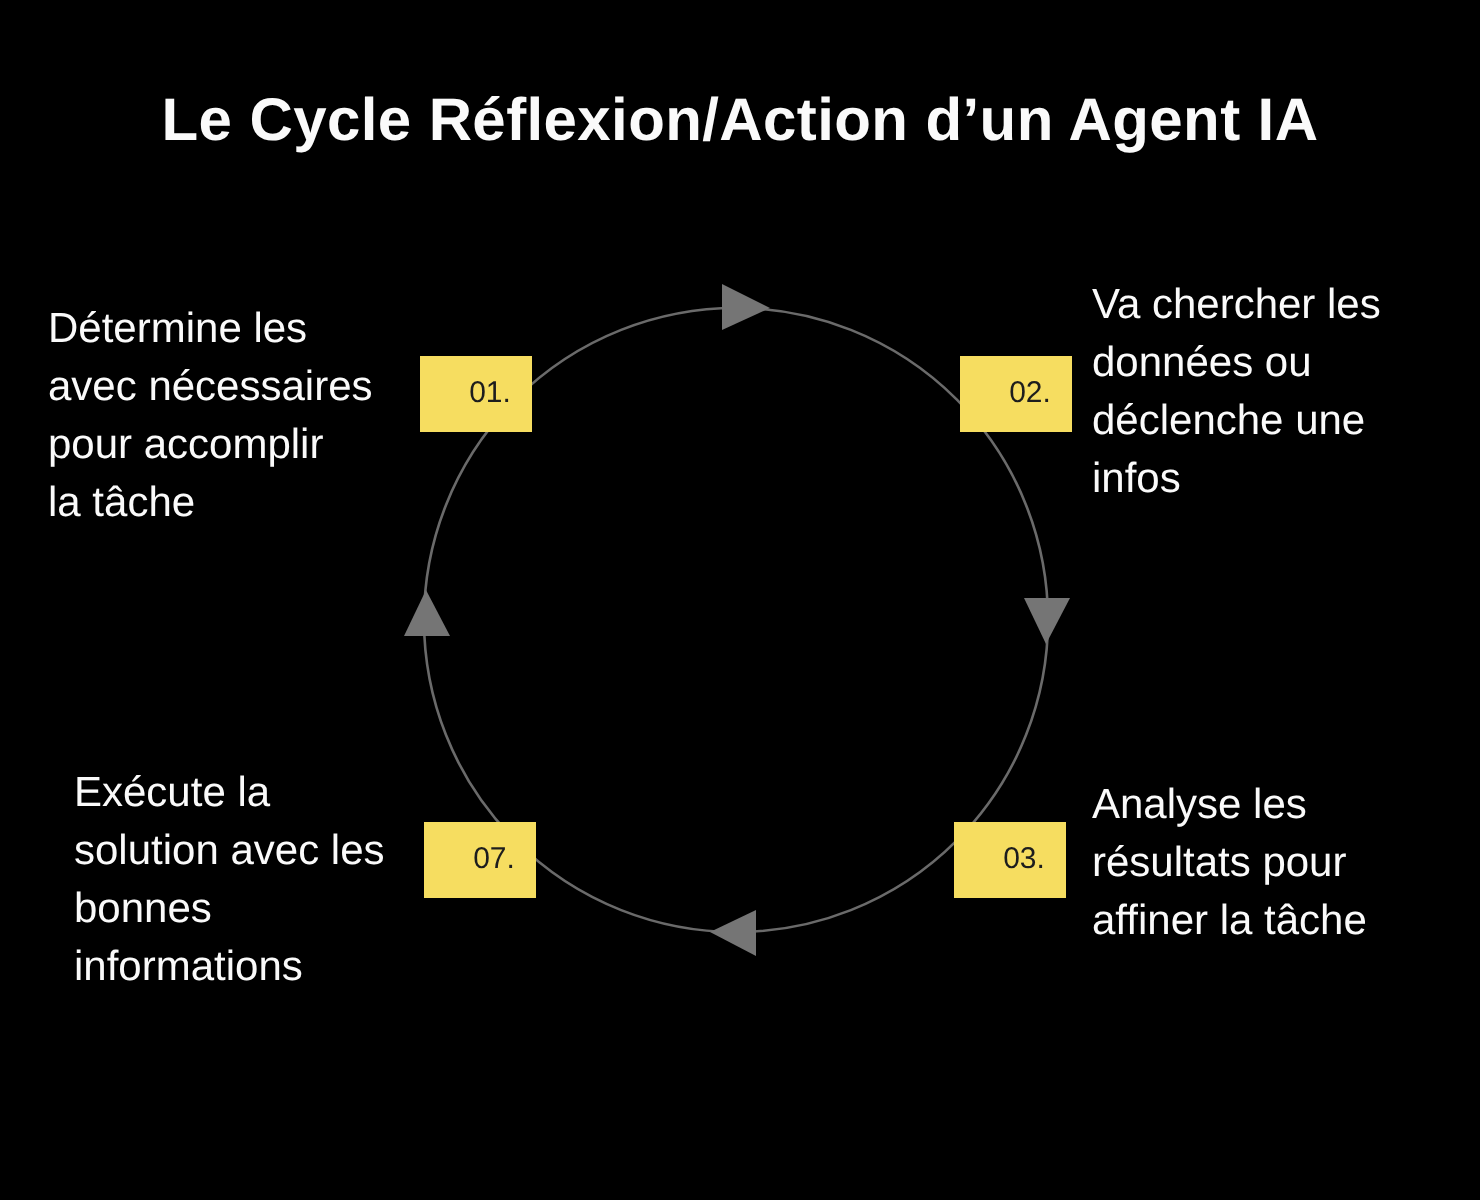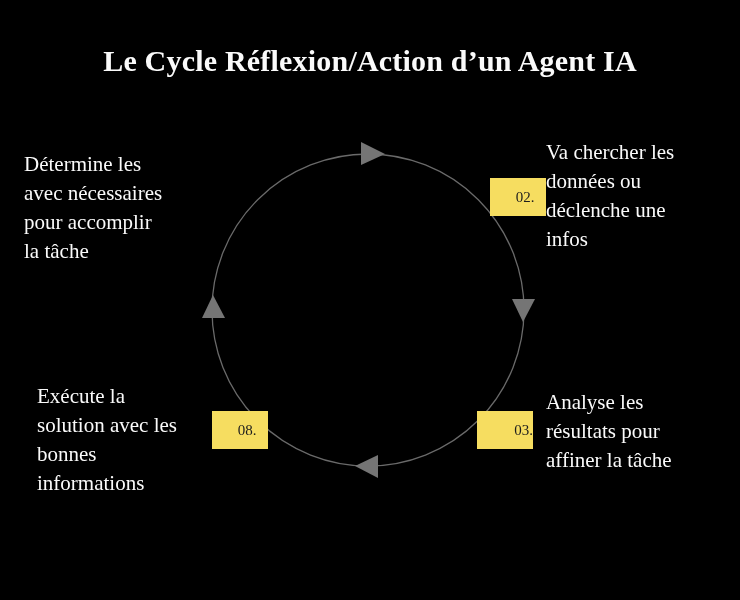--- a/index.html
+++ b/index.html
@@ -10,21 +10,21 @@
     --circle:#6a6a6a;
     --arrow:#757575;
   }
   *{margin:0;padding:0;box-sizing:border-box;}
   html,body{background:#111;}
   .canvas{
     position:relative;
     width:740px;height:600px;
     background:var(--background);
     overflow:hidden;
-    font-family:Liberation Serif, serif;
+    font-family:Liberation Sans, sans-serif;
   }
   .title{
     position:absolute;
     top:44px;left:0;width:740px;
     text-align:center;
     color:var(--text);
     font-size:30px;
     font-weight:700;
     letter-spacing:0.2px;
   }
@@ -44,22 +44,22 @@
     position:absolute;
     width:56px;height:38px;
     background:var(--badge);
     color:var(--badge_text);
     font-size:15px;
     line-height:38px;
     text-align:center;
     padding-left:14px;
   }
   .badge-01{left:210px;top:178px;}
-  .badge-02{left:490px;top:178px;}
-  .badge-03{left:477px;top:411px;text-align:right;}
+  .badge-02{left:480px;top:178px;}
+  .badge-03{left:477px;top:411px;}
   .badge-04{left:212px;top:411px;}
   .step-text{
     position:absolute;
     color:var(--text);
     font-size:21px;
     line-height:29px;
     white-space:pre-line;
     font-weight:400;
   }
   .text-01{left:24px;top:150px;width:190px;}
@@ -75,23 +75,24 @@
   <h1 class="title">Le Cycle Réflexion/Action d’un Agent IA</h1>
 
   <svg class="cycle-svg" width="740" height="600" viewBox="0 0 740 600">
     <circle cx="368" cy="310" r="156"></circle>
     <polygon class="arrow" points="361,142 361,165 385,154"></polygon>
     <polygon class="arrow" points="512,299 535,299 523,322"></polygon>
     <polygon class="arrow" points="378,455 378,478 355,466"></polygon>
     <polygon class="arrow" points="202,318 225,318 213,295"></polygon>
   </svg>
 
+  <div class="badge badge-01">01.</div>
   <div class="badge badge-02">02.</div>
   <div class="badge badge-03">03.</div>
-  <div class="badge badge-04">08.</div>
+  <div class="badge badge-04">07.</div>
 
   <div class="step-text text-01">Détermine les
 avec nécessaires
 pour accomplir
 la tâche</div>
   <div class="step-text text-02">Va chercher les
 données ou
 déclenche une
 infos</div>
   <div class="step-text text-03">Analyse les

